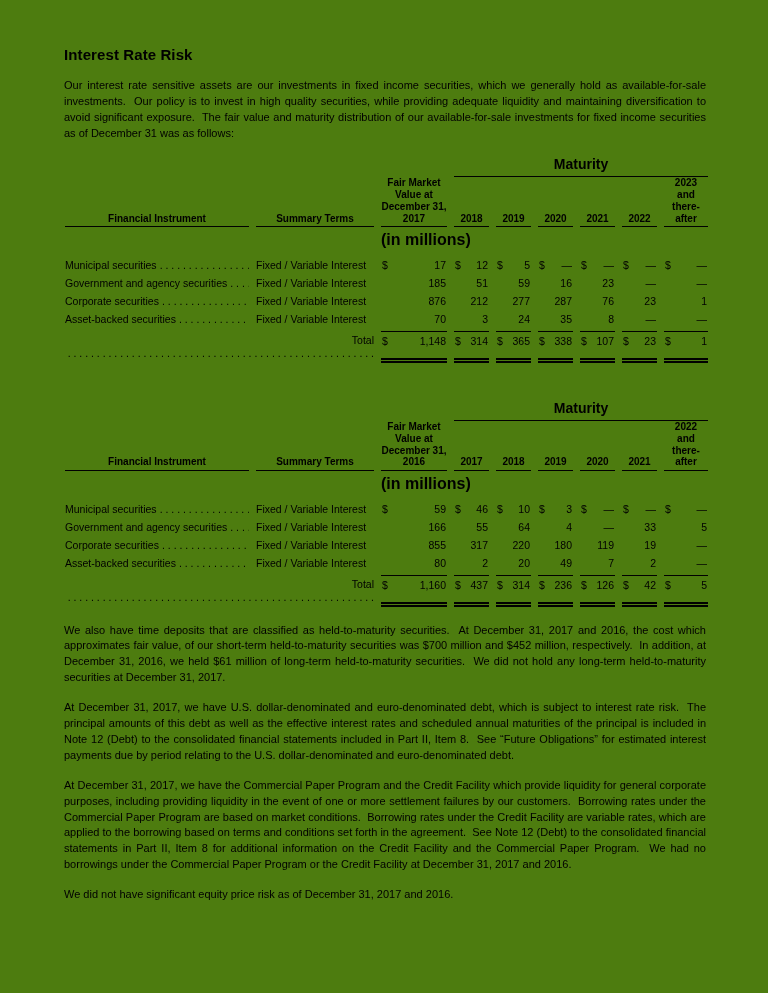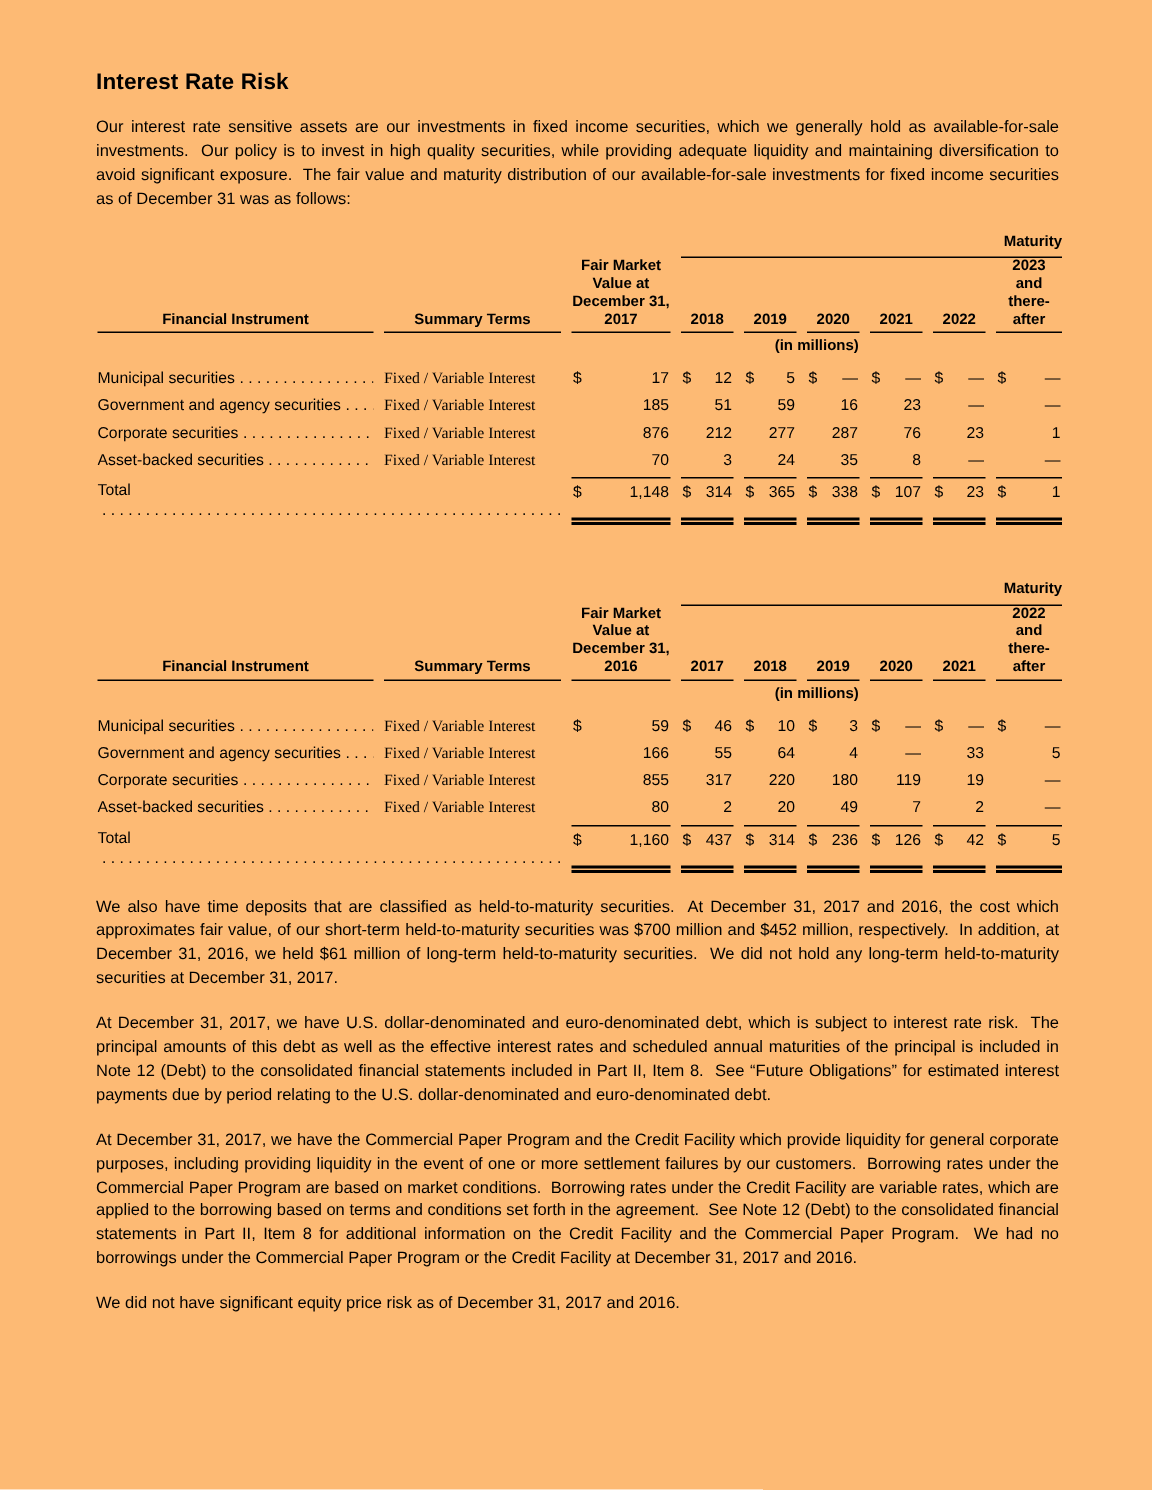--- a/index.html
+++ b/index.html
@@ -1,51 +1,51 @@
 <!DOCTYPE html>
 <html><head>
 <meta charset="utf-8">
 <style>
   html,body{margin:0;padding:0;background:#fff;}
   .page{
     width:768px;height:993px;box-sizing:border-box;position:relative;
-    padding:46px 62px 0 64px;background:#fdba74;color:#000;
+    padding:46px 62px 0 64px;background:#4d7c0f;color:#000;
     font-family:"Liberation Sans",sans-serif;
   }
   h2.sec{font-size:15px;font-weight:700;margin:0 0 15px;letter-spacing:.1px;}
   h2.sec2{margin-top:6px;}
   p.body{font-size:11px;line-height:15.9px;text-align:justify;margin:0 0 14px;}
 
   
   .fin-table{
     display:grid;
     grid-template-columns:184px 118px 66px repeat(5,35px) 44px;
     column-gap:7px;
     font-size:10.5px;line-height:1.25;
     margin:2px 0 0 1px;
   }
   .fin-table.second{margin-top:37px;margin-bottom:16px;}
   .gap3{grid-column:1/4;}
   .maturity{
-    grid-column:4/10;text-align:right;font-weight:700;font-size:10px;
+    grid-column:4/10;text-align:center;font-weight:700;font-size:14px;
     border-bottom:1.5px solid #000;padding-bottom:3px;
   }
   .h{
     font-weight:700;font-size:10px;line-height:1.18;
     display:flex;align-items:flex-end;justify-content:center;text-align:center;
     border-bottom:1.5px solid #000;padding-bottom:2px;
   }
   .pre{white-space:pre-line;}
-  .units{grid-column:3/10;text-align:center;font-weight:700;font-size:10px;padding:3px 0 6px;}
-  .lbl{display:flex;align-items:flex-start;overflow:hidden;padding:2.5px 0;}
+  .units{grid-column:3/10;font-weight:700;font-size:16px;padding:3px 0 6px;}
+  .lbl{display:flex;align-items:flex-end;overflow:hidden;padding:2.5px 0;}
   .lbl .txt{white-space:nowrap;}
   .dots{flex:1;overflow:hidden;white-space:nowrap;margin-left:3px;}
   .dots::after{content:". . . . . . . . . . . . . . . . . . . . . . . . . . . . . . . . . . . . . . . . . . . . . . . . . . . . . . . . . . . . . . . . . . . .";}
   .span2{grid-column:1/3;flex-direction:column;}
-  .terms{padding:2.5px 0;white-space:nowrap;font-family:Liberation Serif, serif;}
+  .terms{padding:2.5px 0;white-space:nowrap;}
   .num{display:flex;justify-content:space-between;align-items:baseline;padding:2.5px 1px;}
   .tot{border-top:1px solid #000;border-bottom:5px double #000;margin-top:2px;padding-top:3px;padding-bottom:3px;}
   .tlbl{margin-top:2px;padding-top:3px;}
 
   .pageno{position:absolute;left:0;right:0;top:937px;text-align:center;font-size:11px;}
 </style>
 </head>
 <body>
 
 <div class="page">

